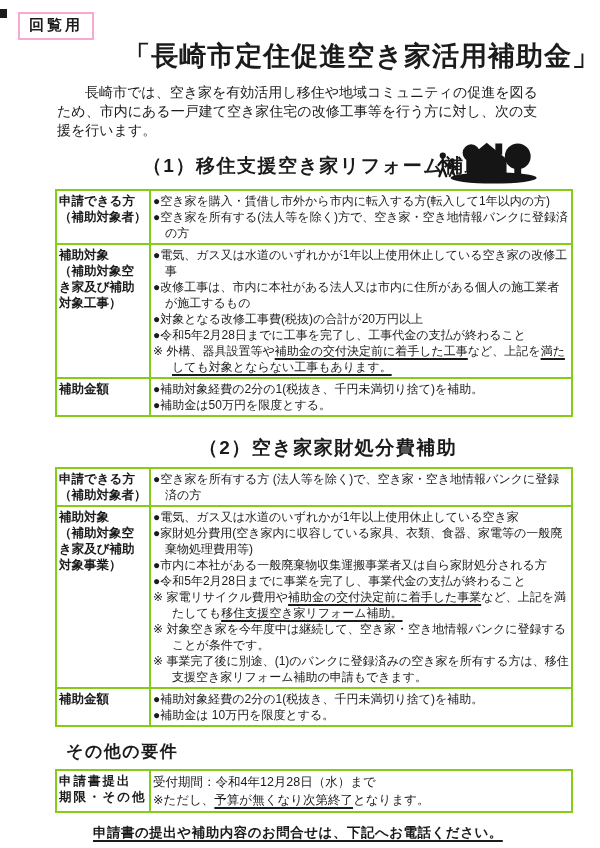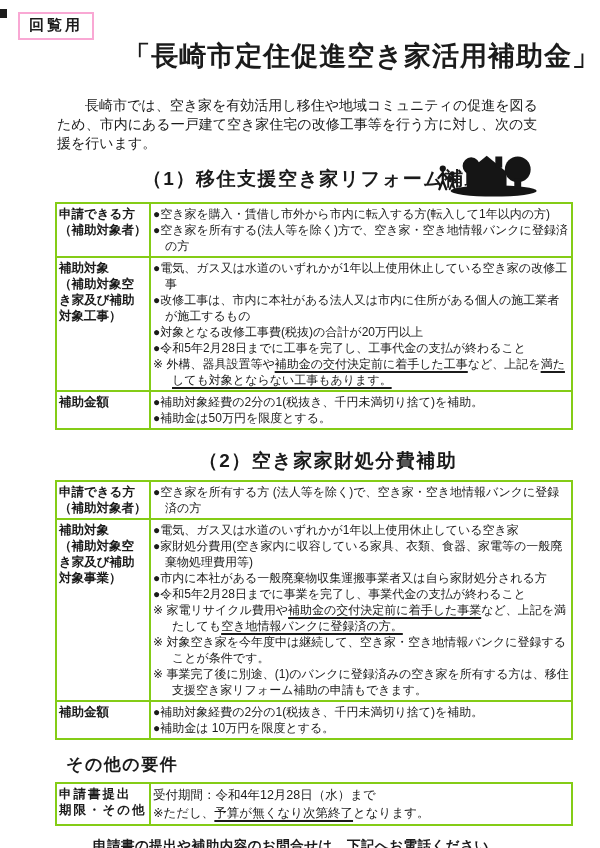--- a/index.html
+++ b/index.html
@@ -11,21 +11,21 @@
   .scan-mark{position:absolute;left:0;top:9px;width:7px;height:9px;background:#1d1d1d;}
   .badge{
     display:inline-block;margin:12px 0 0 18px;border:2px solid #f9a8d4;
     padding:2px 9px 3px 9px;font-size:15px;font-weight:bold;letter-spacing:3px;
   }
   .title{
     font-family:"Liberation Serif","DejaVu Serif",serif;
     font-size:27px;font-weight:600;letter-spacing:1px;
     margin:0 0 0 78px;line-height:1.25;text-align:right;
   }
-  .intro{font-size:14px;line-height:1.38;margin:22px 57px 0 57px;text-indent:2em;}
+  .intro{font-size:14px;line-height:1.38;margin:9px 57px 0 57px;text-indent:2em;}
   .sec-row{position:relative;margin:12px 27px 0 55px;height:30px;}
   .sec-h{font-size:19px;font-weight:bold;letter-spacing:1.5px;text-align:center;}
   .sec-h.s2{margin:18px 0 0 56px;}
   .sec-icon{position:absolute;right:32px;top:-20px;width:112px;height:52px;}
   table.grid{
     border-collapse:collapse;margin:6px 0 0 55px;width:518px;
     font-size:12px;line-height:16px;table-layout:fixed;
   }
   .grid th,.grid td{border:2px solid #84cc16;vertical-align:top;padding:2px 2px;}
   .grid th{width:88px;font-weight:bold;white-space:pre-line;text-align:left;font-size:12.5px;}
@@ -116,21 +116,21 @@
       <tr>
         <th>補助対象
 （補助対象空
 き家及び補助
 対象事業）</th>
         <td>
           <div class="item">●電気、ガス又は水道のいずれかが1年以上使用休止している空き家</div>
           <div class="item">●家財処分費用(空き家内に収容している家具、衣類、食器、家電等の一般廃棄物処理費用等)</div>
           <div class="item">●市内に本社がある一般廃棄物収集運搬事業者又は自ら家財処分される方</div>
           <div class="item">●令和5年2月28日までに事業を完了し、事業代金の支払が終わること</div>
-          <div class="item note"><span>※ 家電リサイクル費用や</span><span class="u">補助金の交付決定前に着手した事業</span><span>など、上記を満たしても</span><span class="u">空き地情報バンクに登録済の方。</span></div>
+          <div class="item note"><span>※ 家電リサイクル費用や</span><span class="u">補助金の交付決定前に着手した事業</span><span>など、上記を満たしても</span><span class="u">移住支援空き家リフォーム補助。</span></div>
           <div class="item note">※ 対象空き家を今年度中は継続して、空き家・空き地情報バンクに登録することが条件です。</div>
           <div class="item note">※ 事業完了後に別途、(1)のバンクに登録済みの空き家を所有する方は、移住支援空き家リフォーム補助の申請もできます。</div>
         </td>
       </tr>
       <tr>
         <th>補助金額</th>
         <td>
           <div class="item">●補助対象経費の2分の1(税抜き、千円未満切り捨て)を補助。</div>
           <div class="item">●補助金は 10万円を限度とする。</div>
         </td>

